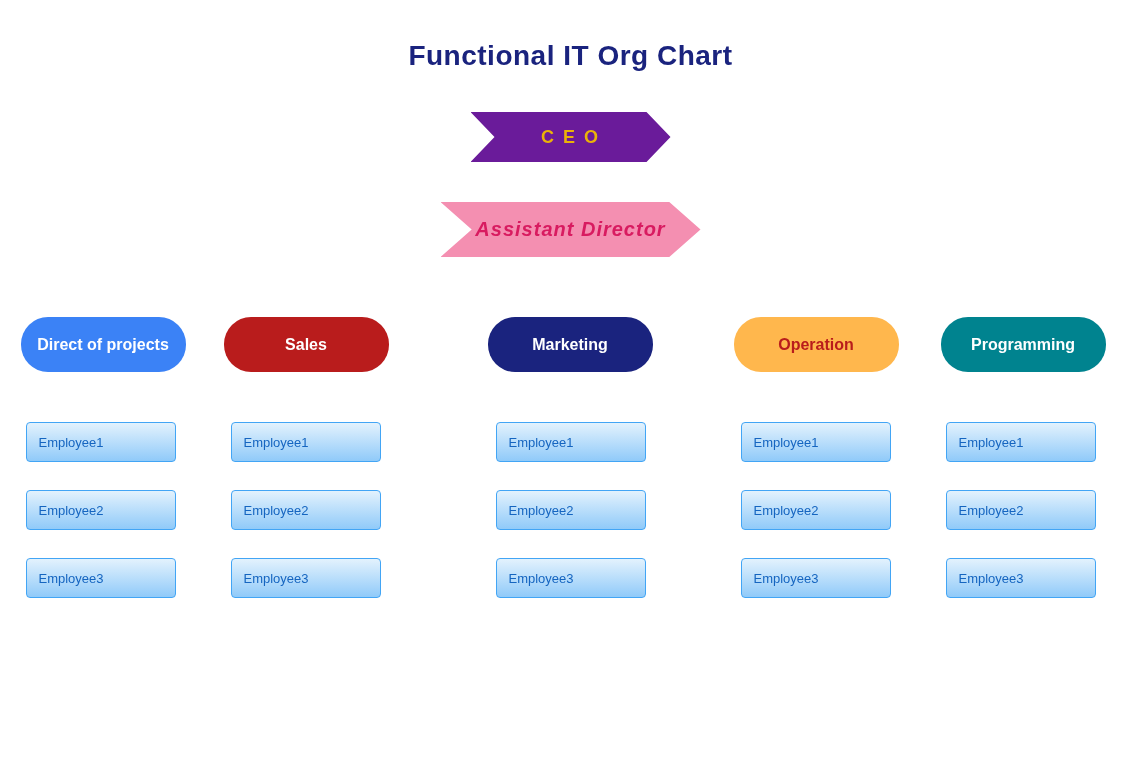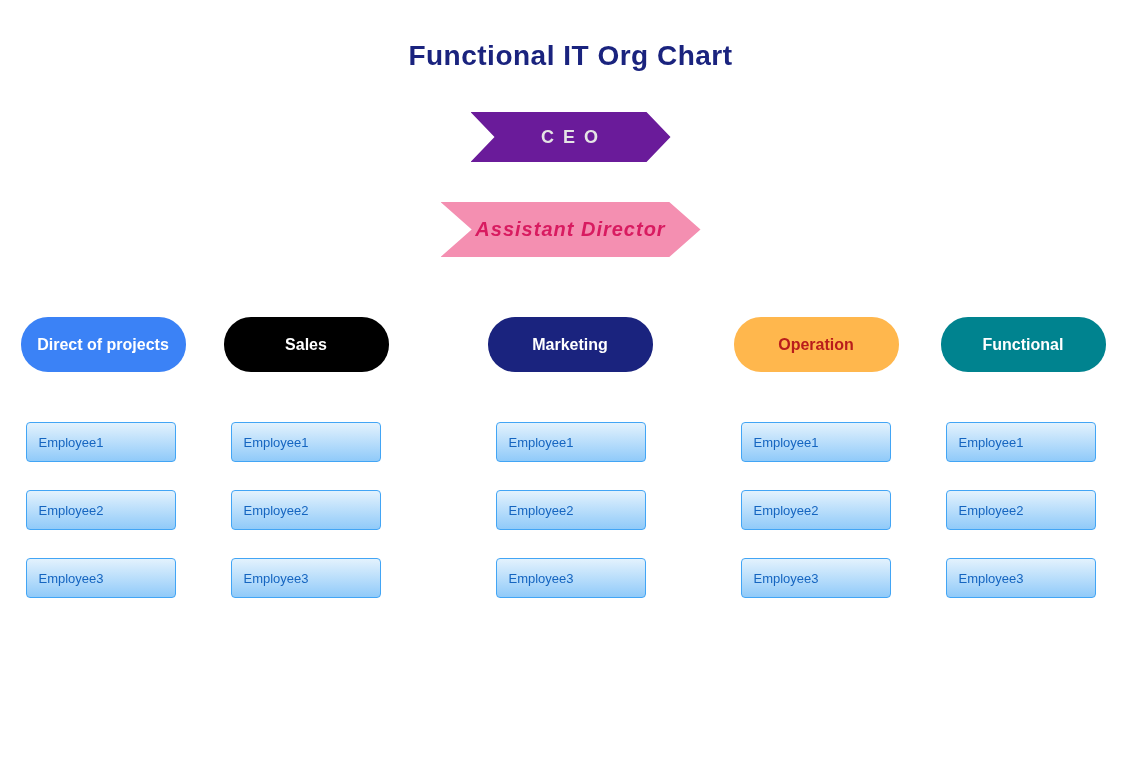--- a/index.html
+++ b/index.html
@@ -61,21 +61,21 @@
 
     .chevron-shape.pink {
       background: #f48fb1;
       clip-path: polygon(0% 0%, 88% 0%, 100% 50%, 88% 100%, 0% 100%, 12% 50%);
       width: 260px;
       height: 55px;
       font-style: italic;
     }
 
     .chevron-shape span {
-      color: #e5e5e5;
+      color: #eab308;
       font-size: 18px;
       font-weight: bold;
       letter-spacing: 2px;
       z-index: 1;
     }
 
     .chevron-shape.pink span {
       color: #d81b60;
       font-size: 20px;
       font-weight: bold;
@@ -88,21 +88,21 @@
       border-radius: 27px;
       display: flex;
       align-items: center;
       justify-content: center;
       font-size: 16px;
       font-weight: bold;
       color: white;
     }
 
     .dept-node.green { background: #3b82f6; }
-    .dept-node.red { background: #000000; }
+    .dept-node.red { background: #b91c1c; }
     .dept-node.navy { background: #1a237e; }
     .dept-node.orange { background: #ffb74d; color: #b91c1c; }
     .dept-node.teal { background: #00838f; }
 
     .emp-box {
       width: 150px;
       height: 40px;
       border: 1.5px solid #42a5f5;
       border-radius: 4px;
       background: linear-gradient(to bottom, #e3f2fd, #90caf9);
@@ -211,21 +211,21 @@
   </div>
 
   <div style="position:absolute;left:713px;top:225px;width:165px;">
     <div class="dept-node orange">
       <span>Operation</span>
     </div>
   </div>
 
   <div style="position:absolute;left:920px;top:225px;width:165px;">
     <div class="dept-node teal">
-      <span>Functional</span>
+      <span>Programming</span>
     </div>
   </div>
 
   <div style="position:absolute;left:5px;top:330px;">
     <div class="emp-box">
         <span>Employee1</span>
       </div>
     <div class="emp-box">
         <span>Employee2</span>
       </div>

